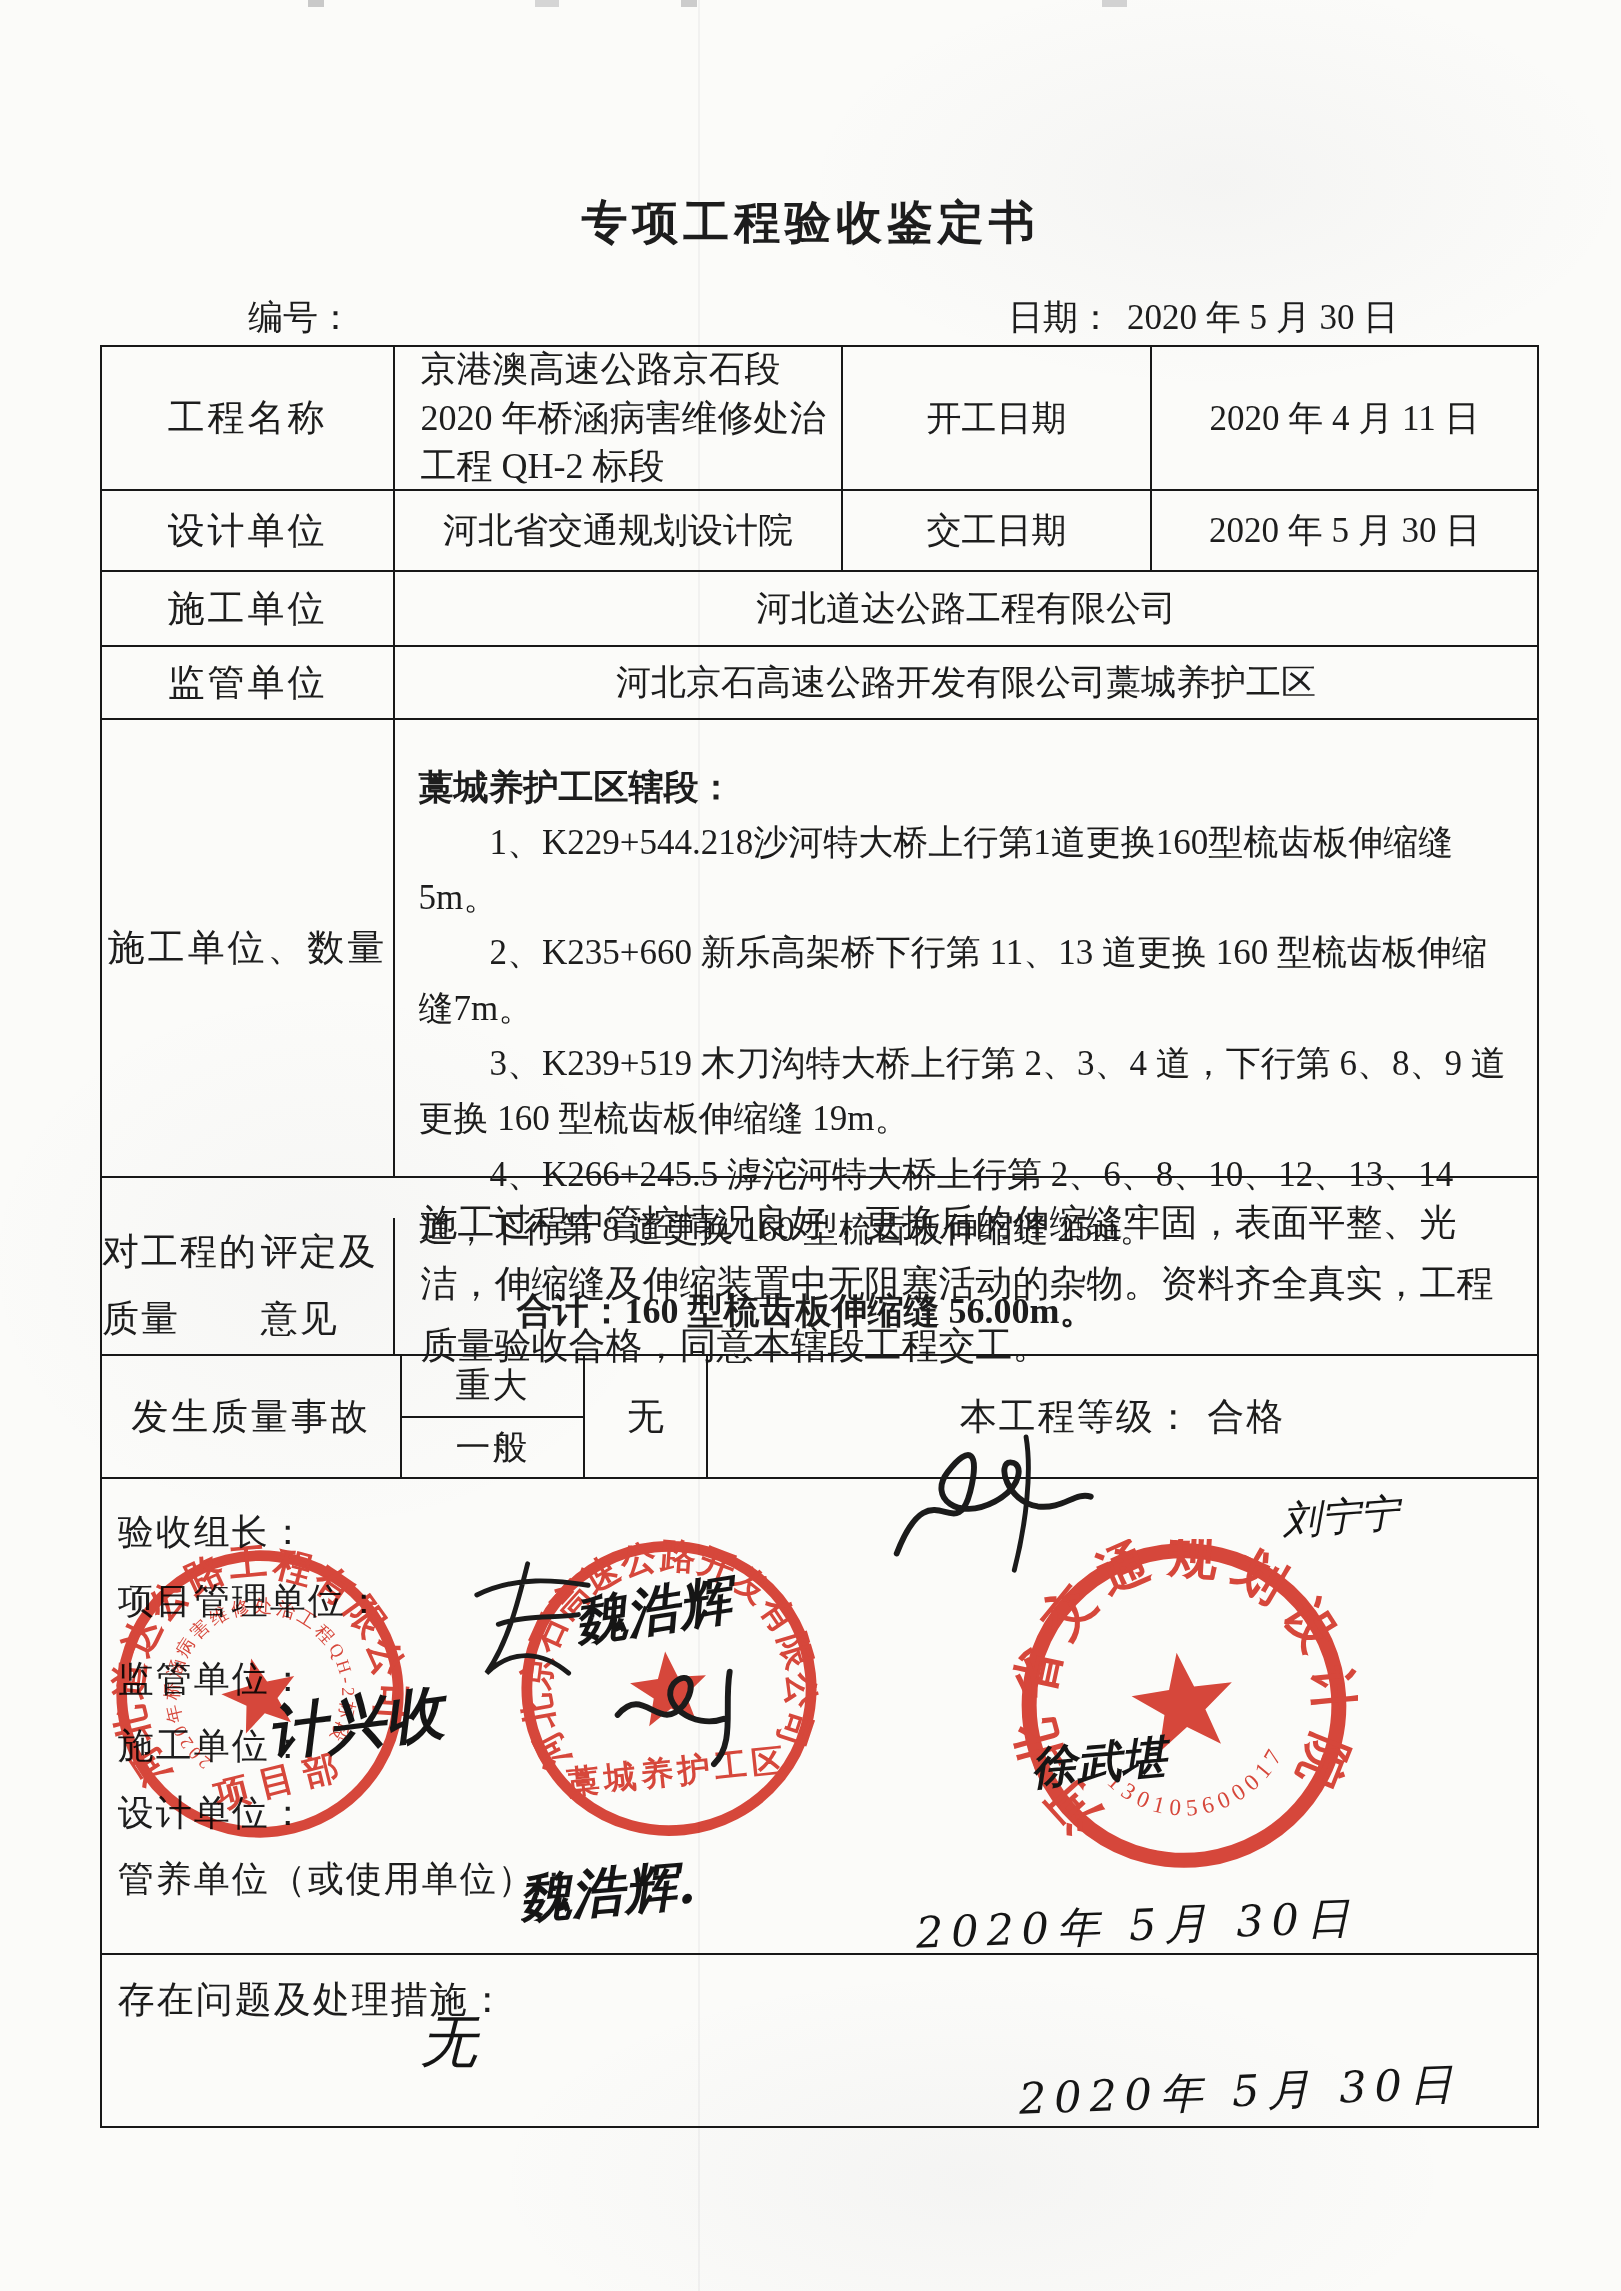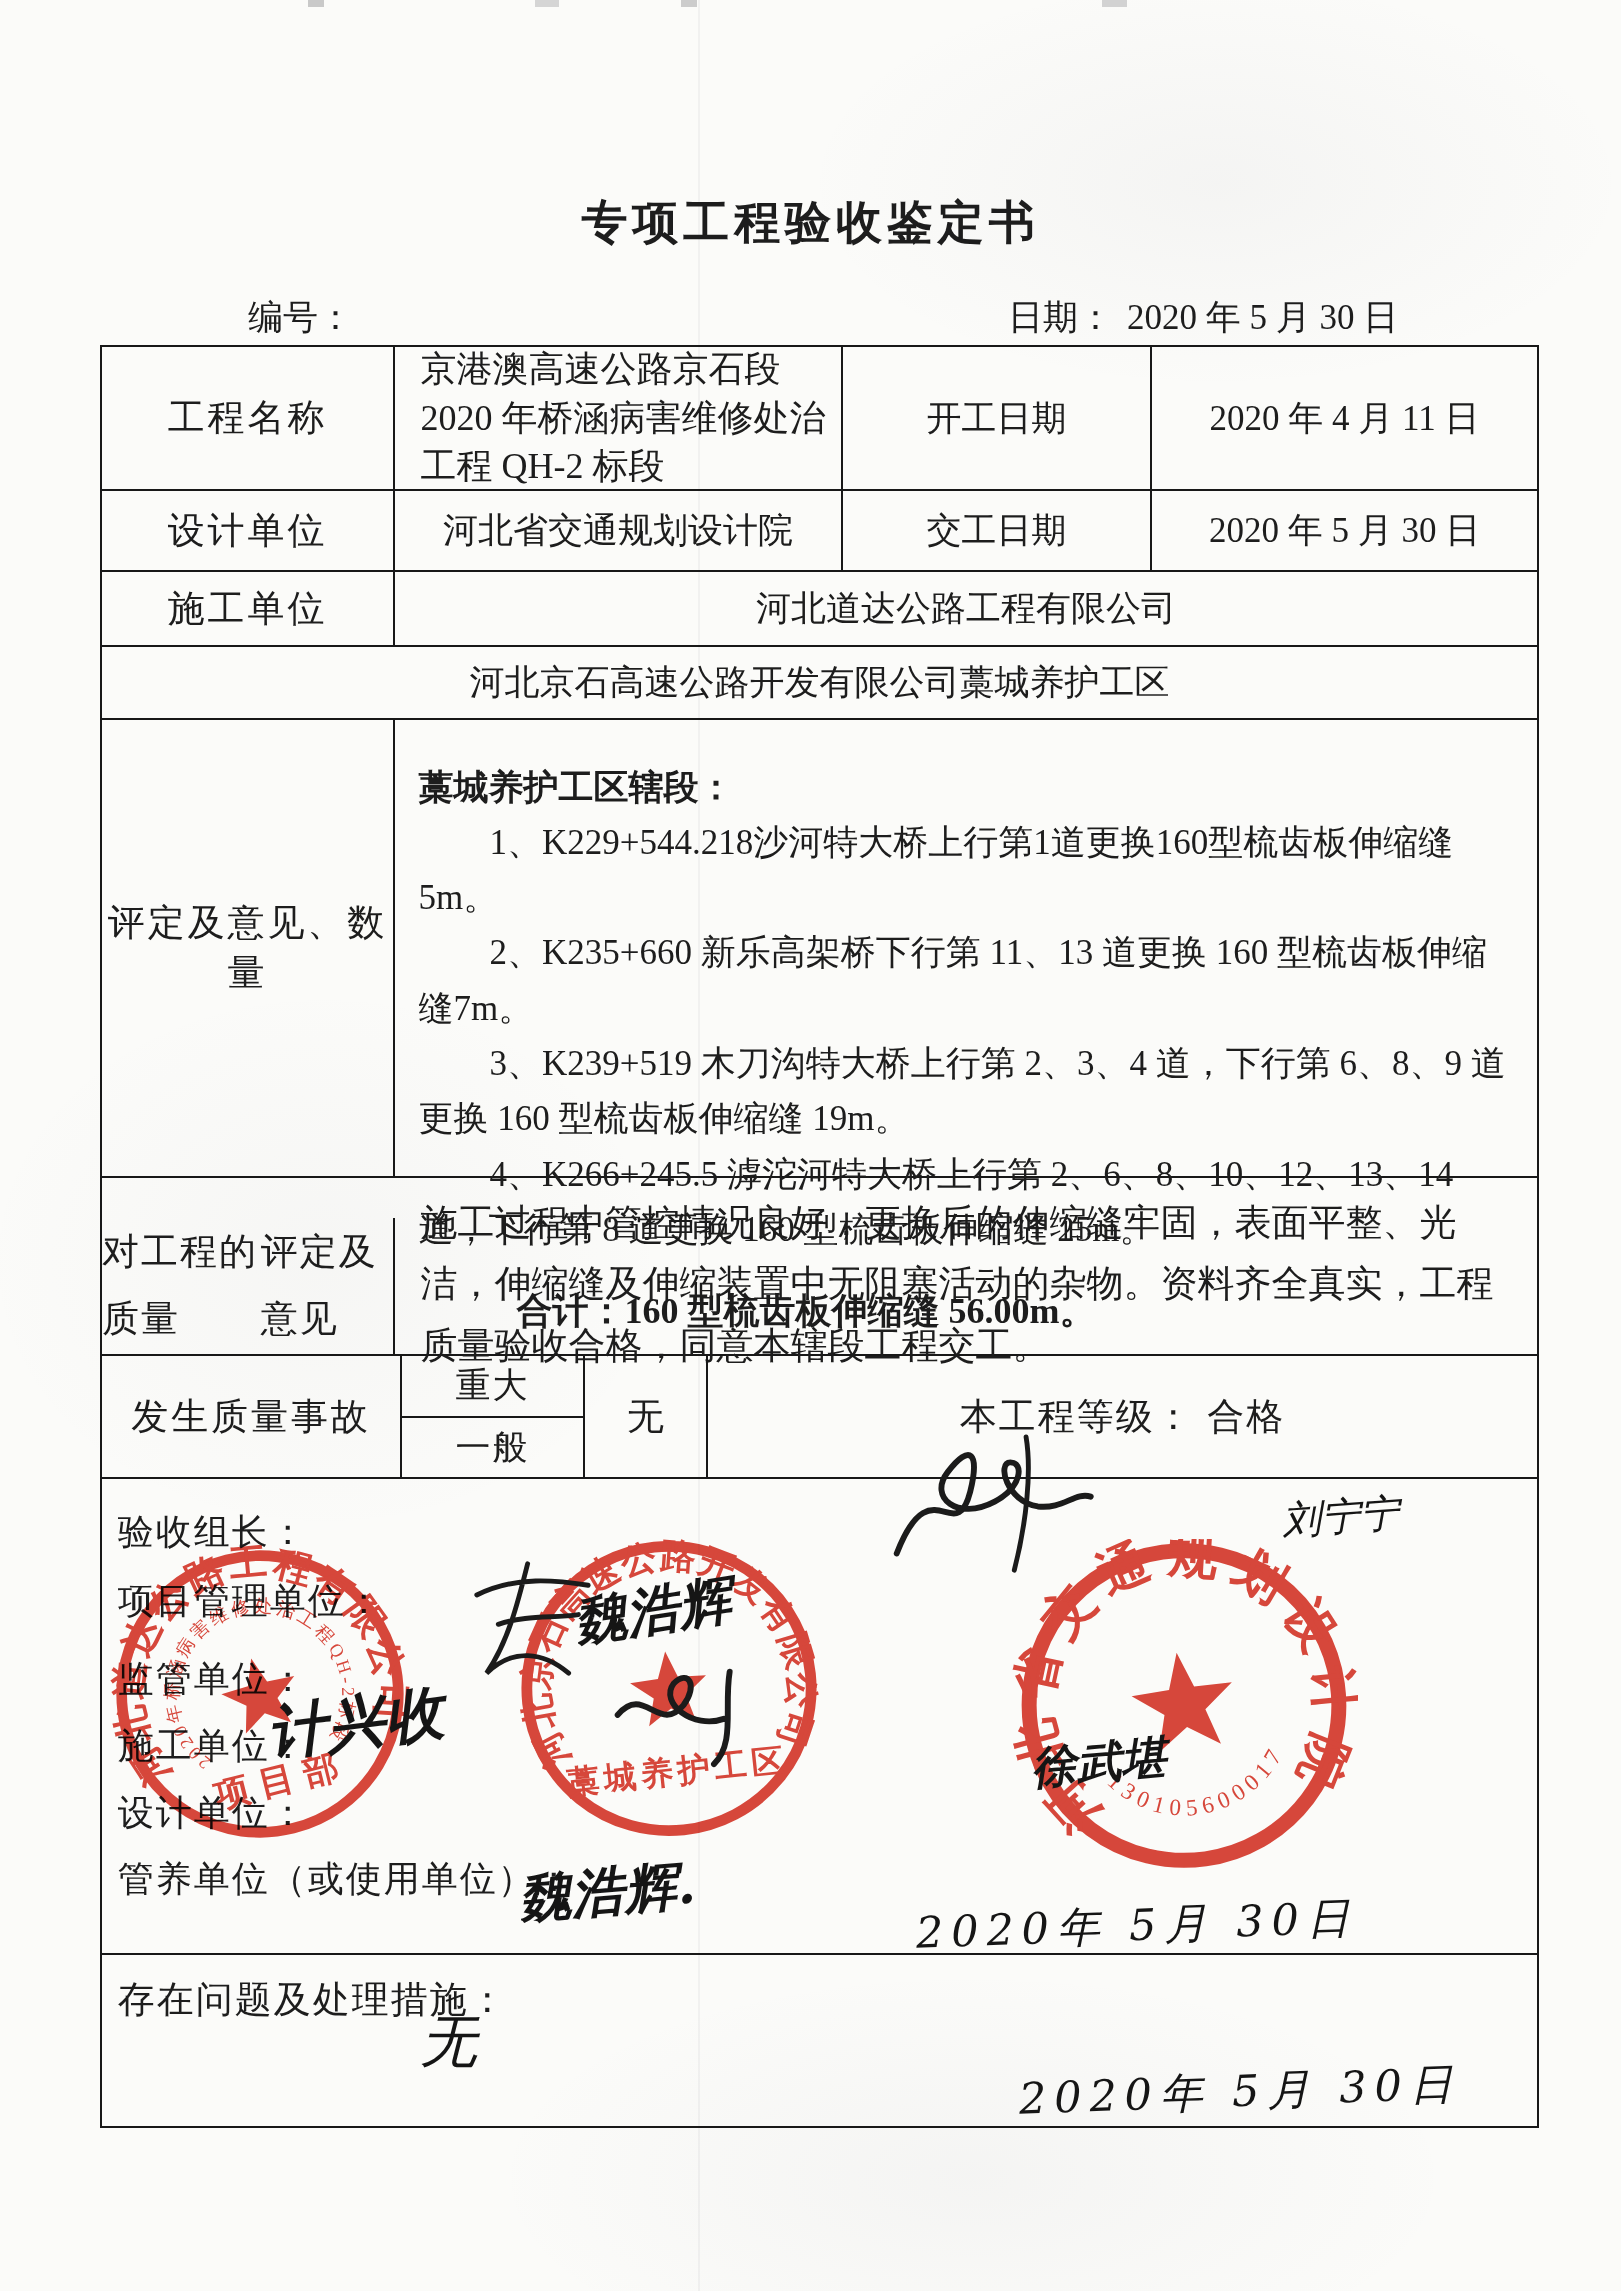--- a/index.html
+++ b/index.html
@@ -86,25 +86,26 @@
       <div class="cell rb c3 val-center">交工日期</div>
       <div class="cell c4 val-center">2020 年 5 月 30 日</div>
     </div>
 
     <div class="trow r3">
       <div class="cell rb label-cell">施工单位</div>
       <div class="cell c4 val-center" style="flex:1 1 auto;">河北道达公路工程有限公司</div>
     </div>
 
     <div class="trow r4">
+      <div class="cell rb label-cell">监管单位</div>
       <div class="cell c4 val-center" style="flex:1 1 auto;">河北京石高速公路开发有限公司藁城养护工区</div>
     </div>
 
     <div class="trow r5">
-      <div class="cell rb label-cell">评定及意见、数量</div>
+      <div class="cell rb label-cell">施工单位、数量</div>
       <div class="cell scope-cell">
         <div class="heading">藁城养护工区辖段：</div>
         <p>1、K229+544.218沙河特大桥上行第1道更换160型梳齿板伸缩缝5m。</p>
         <p>2、K235+660 新乐高架桥下行第 11、13 道更换 160 型梳齿板伸缩缝7m。</p>
         <p>3、K239+519 木刀沟特大桥上行第 2、3、4 道，下行第 6、8、9 道更换 160 型梳齿板伸缩缝 19m。</p>
         <p>4、K266+245.5 滹沱河特大桥上行第 2、6、8、10、12、13、14 道，下行第 8 道更换 160 型梳齿板伸缩缝 25m。</p>
         <div class="total">合计：160 型梳齿板伸缩缝 56.00m。</div>
       </div>
     </div>
 

